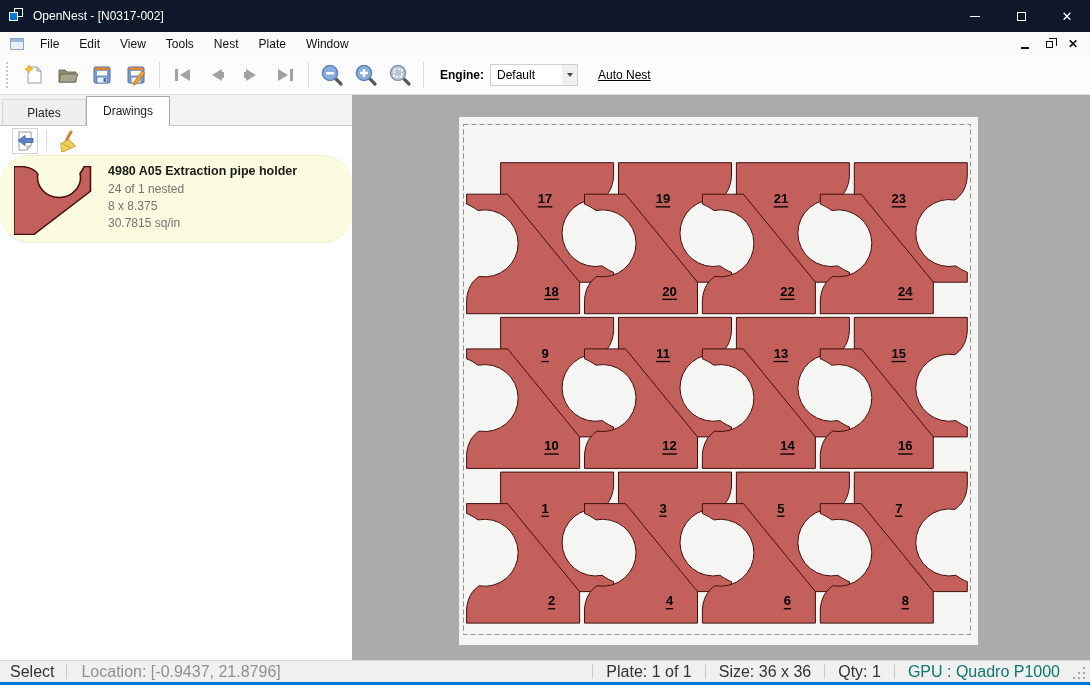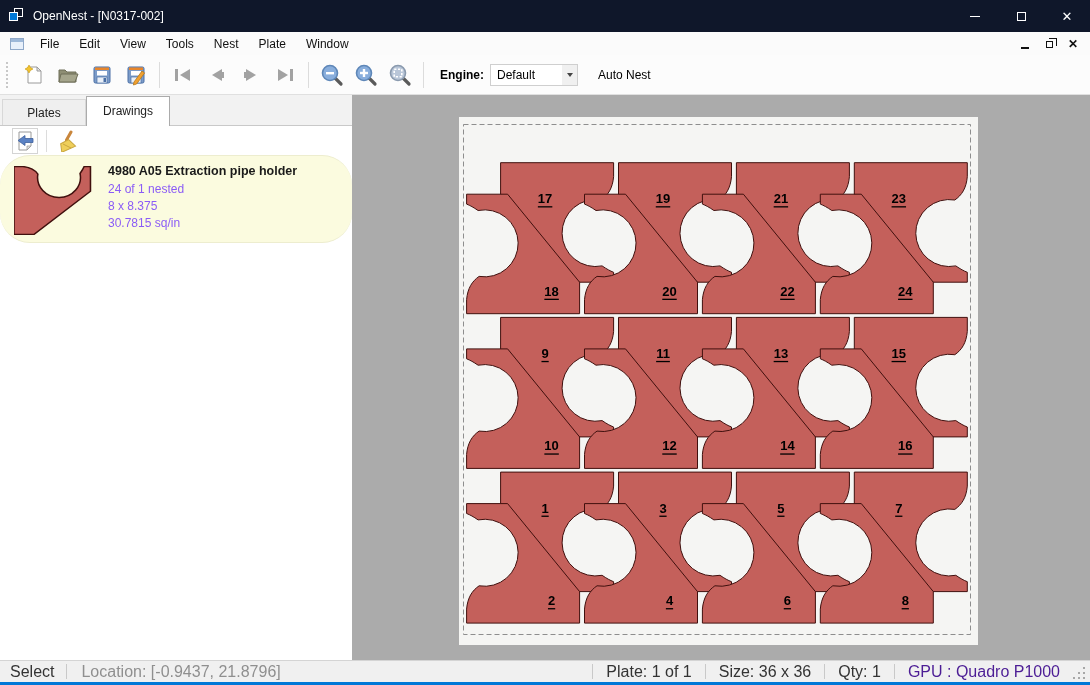--- a/index.html
+++ b/index.html
@@ -35,39 +35,39 @@
   
   .toolbar { height:40px; background:#FCFCFC; border-bottom:1px solid #E0E0E0; display:flex; align-items:center; padding-left:4px; flex:0 0 auto; }
   .grip { width:5px; height:26px; border-left:2px dotted #C8C8C8; margin:0 6px 0 2px; }
   .t-btn { width:30px; height:30px; display:flex; align-items:center; justify-content:center; margin:0 2px; border-radius:2px; }
   .t-sep { width:1px; height:26px; background:#DCDCDC; margin:0 6px; }
   .engine-label { font-weight:bold; font-size:12px; margin:0 6px 0 10px; }
   .combo { width:88px; height:22px; background:#fff; border:1px solid #CFCFCF; display:flex; align-items:center; font-size:12px; }
   .combo-value { flex:1; padding-left:6px; }
   .combo-arrow { width:15px; height:100%; background:#F0F0F0; display:flex; align-items:center; justify-content:center; }
   .combo-arrow::before { content:""; border-left:3.5px solid transparent; border-right:3.5px solid transparent; border-top:4px solid #444; }
-  .autonest { font-size:12px; margin-left:14px; padding:4px 6px; }
+  .autonest { font-size:12px; margin-left:14px; padding:4px 6px;text-decoration:underline; }
 
   
   .main { flex:1; display:flex; min-height:0; }
   .sidebar { width:352px; background:#fff; display:flex; flex-direction:column; flex:0 0 auto; }
   .tabstrip { height:31px; background:#F2F2F2; display:flex; align-items:flex-end; position:relative; }
   .tabstrip::after { content:""; position:absolute; left:0; right:0; bottom:0; height:1px; background:#C9C9C9; }
   .tab { width:84px; text-align:center; font-size:12px; color:#222; position:relative; }
   .tab.inactive { height:27px; line-height:26px; background:#EFEFEF; border:1px solid #D8D8D8; border-bottom:none; margin-left:2px; }
   .tab.active { height:30px; line-height:29px; background:#fff; border:1px solid #ABABAB; border-bottom:none; z-index:2; }
   .panel-toolbar { height:29px; background:#fff; display:flex; align-items:center; padding-left:12px; }
   .p-btn { width:26px; height:26px; display:flex; align-items:center; justify-content:center; }
   .p-btn.boxed { border:1px solid #D4D4D4; }
   .p-sep { width:1px; height:22px; background:#DCDCDC; margin:0 8px; }
   .drawing-item { height:88px; background:#FBFBDF; border-top:1px solid #EDEDCF; border-bottom:1px solid #EDEDCF; display:flex; padding:8px 10px 6px 14px;border-radius:30px; }
   .thumb-wrap { width:84px; flex:0 0 auto; padding-top:2px; }
   .item-text { flex:1; padding-left:10px; }
   .item-title { font-size:12.5px; font-weight:bold; color:#1a1a1a; margin-bottom:3px; }
-  .item-line { font-size:12px; color:#8b5cf6; line-height:17px; }
+  .item-line { font-size:12px; color:#737373; line-height:17px; }
   .sidebar-fill { flex:1; background:#fff; }
 
   .canvas { flex:1; position:relative; background:#ABABAB; min-width:0; }
   .canvas svg { position:absolute; left:0; top:0; }
 
   
   .statusbar { height:25px; flex:0 0 auto; background:#F0F0F0; border-top:1px solid #D4D4D4; border-bottom:3px solid #0078D7; display:flex; align-items:center; font-size:16px; color:#333; }
   .sb-mode { padding:0 12px 0 10px; }
   .sb-sep { width:1px; height:15px; background:#C9C9C9; }
   .sb-loc { padding:0 14px; color:#8F8F8F; }
@@ -323,21 +323,21 @@
     <div class="sb-loc">Location: [-0.9437, 21.8796]</div>
     <div class="sb-spacer"></div>
     <div id="status-right" style="display:flex; align-items:center;">
         <div class="sb-sep"></div>
         <div class="sb-cell">Plate: 1 of 1</div>
         <div class="sb-sep"></div>
         <div class="sb-cell">Size: 36 x 36</div>
         <div class="sb-sep"></div>
         <div class="sb-cell">Qty: 1</div>
         <div class="sb-sep"></div>
-        <div class="sb-cell accent" style="color: #4c1d95; text-align: center;">GPU : Quadro P1000</div>
+        <div class="sb-cell accent" style="color: #0f766e; text-align: center;">GPU : Quadro P1000</div>
       </div>
     <div class="resize-grip">
         <span class="grip-dot" style="left: 10px; top: 10px;"></span>
         <span class="grip-dot" style="left: 10px; top: 5px;"></span>
         <span class="grip-dot" style="left: 5px; top: 10px;"></span>
         <span class="grip-dot" style="left: 10px; top: 0px;"></span>
         <span class="grip-dot" style="left: 5px; top: 5px;"></span>
         <span class="grip-dot" style="left: 0px; top: 10px;"></span>
       </div>
   </div>

